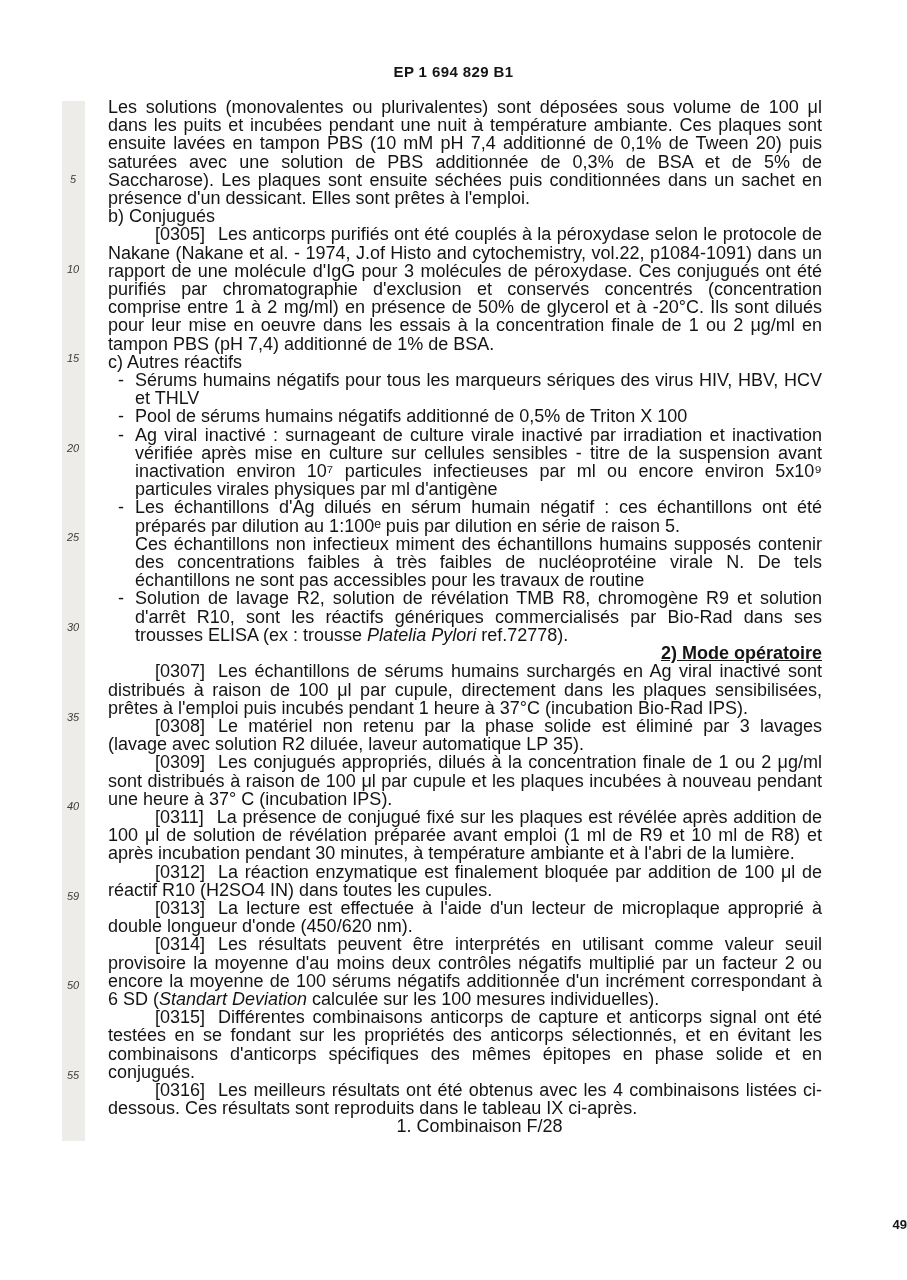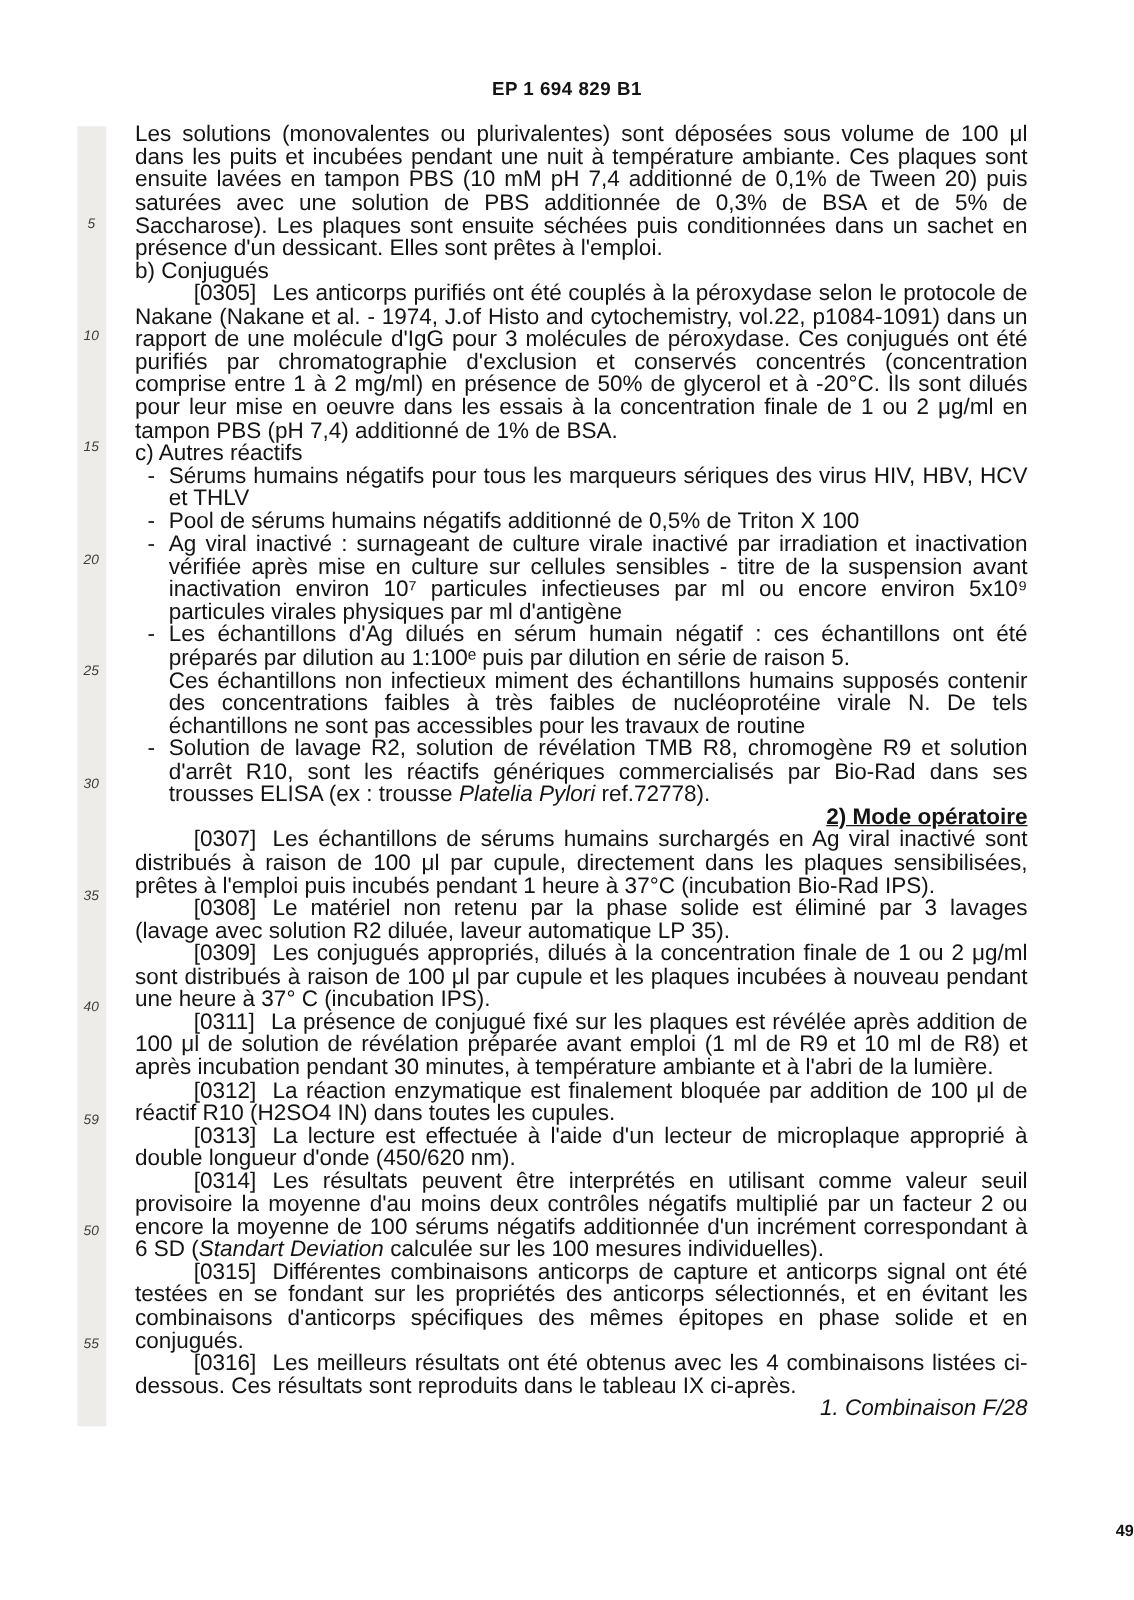--- a/index.html
+++ b/index.html
@@ -68,22 +68,21 @@
     flex: 0 0 27px;
     box-sizing: border-box;
     padding-left: 10px;
     text-align: left;
   }
   .bullet-text { flex: 1 1 auto; text-align: justify; }
   .italic { font-style: italic; }
   .combo {
     margin-top: 19px;
     padding-left: 29px;
-    text-align: right;
-    font-style: italic;
+    text-align: center;
   }
   .footer {
     position: absolute;
     top: 1217px;
     left: 0;
     width: 100%;
     text-align: right;
     font-weight: 700;
     font-size: 13px;
   }

